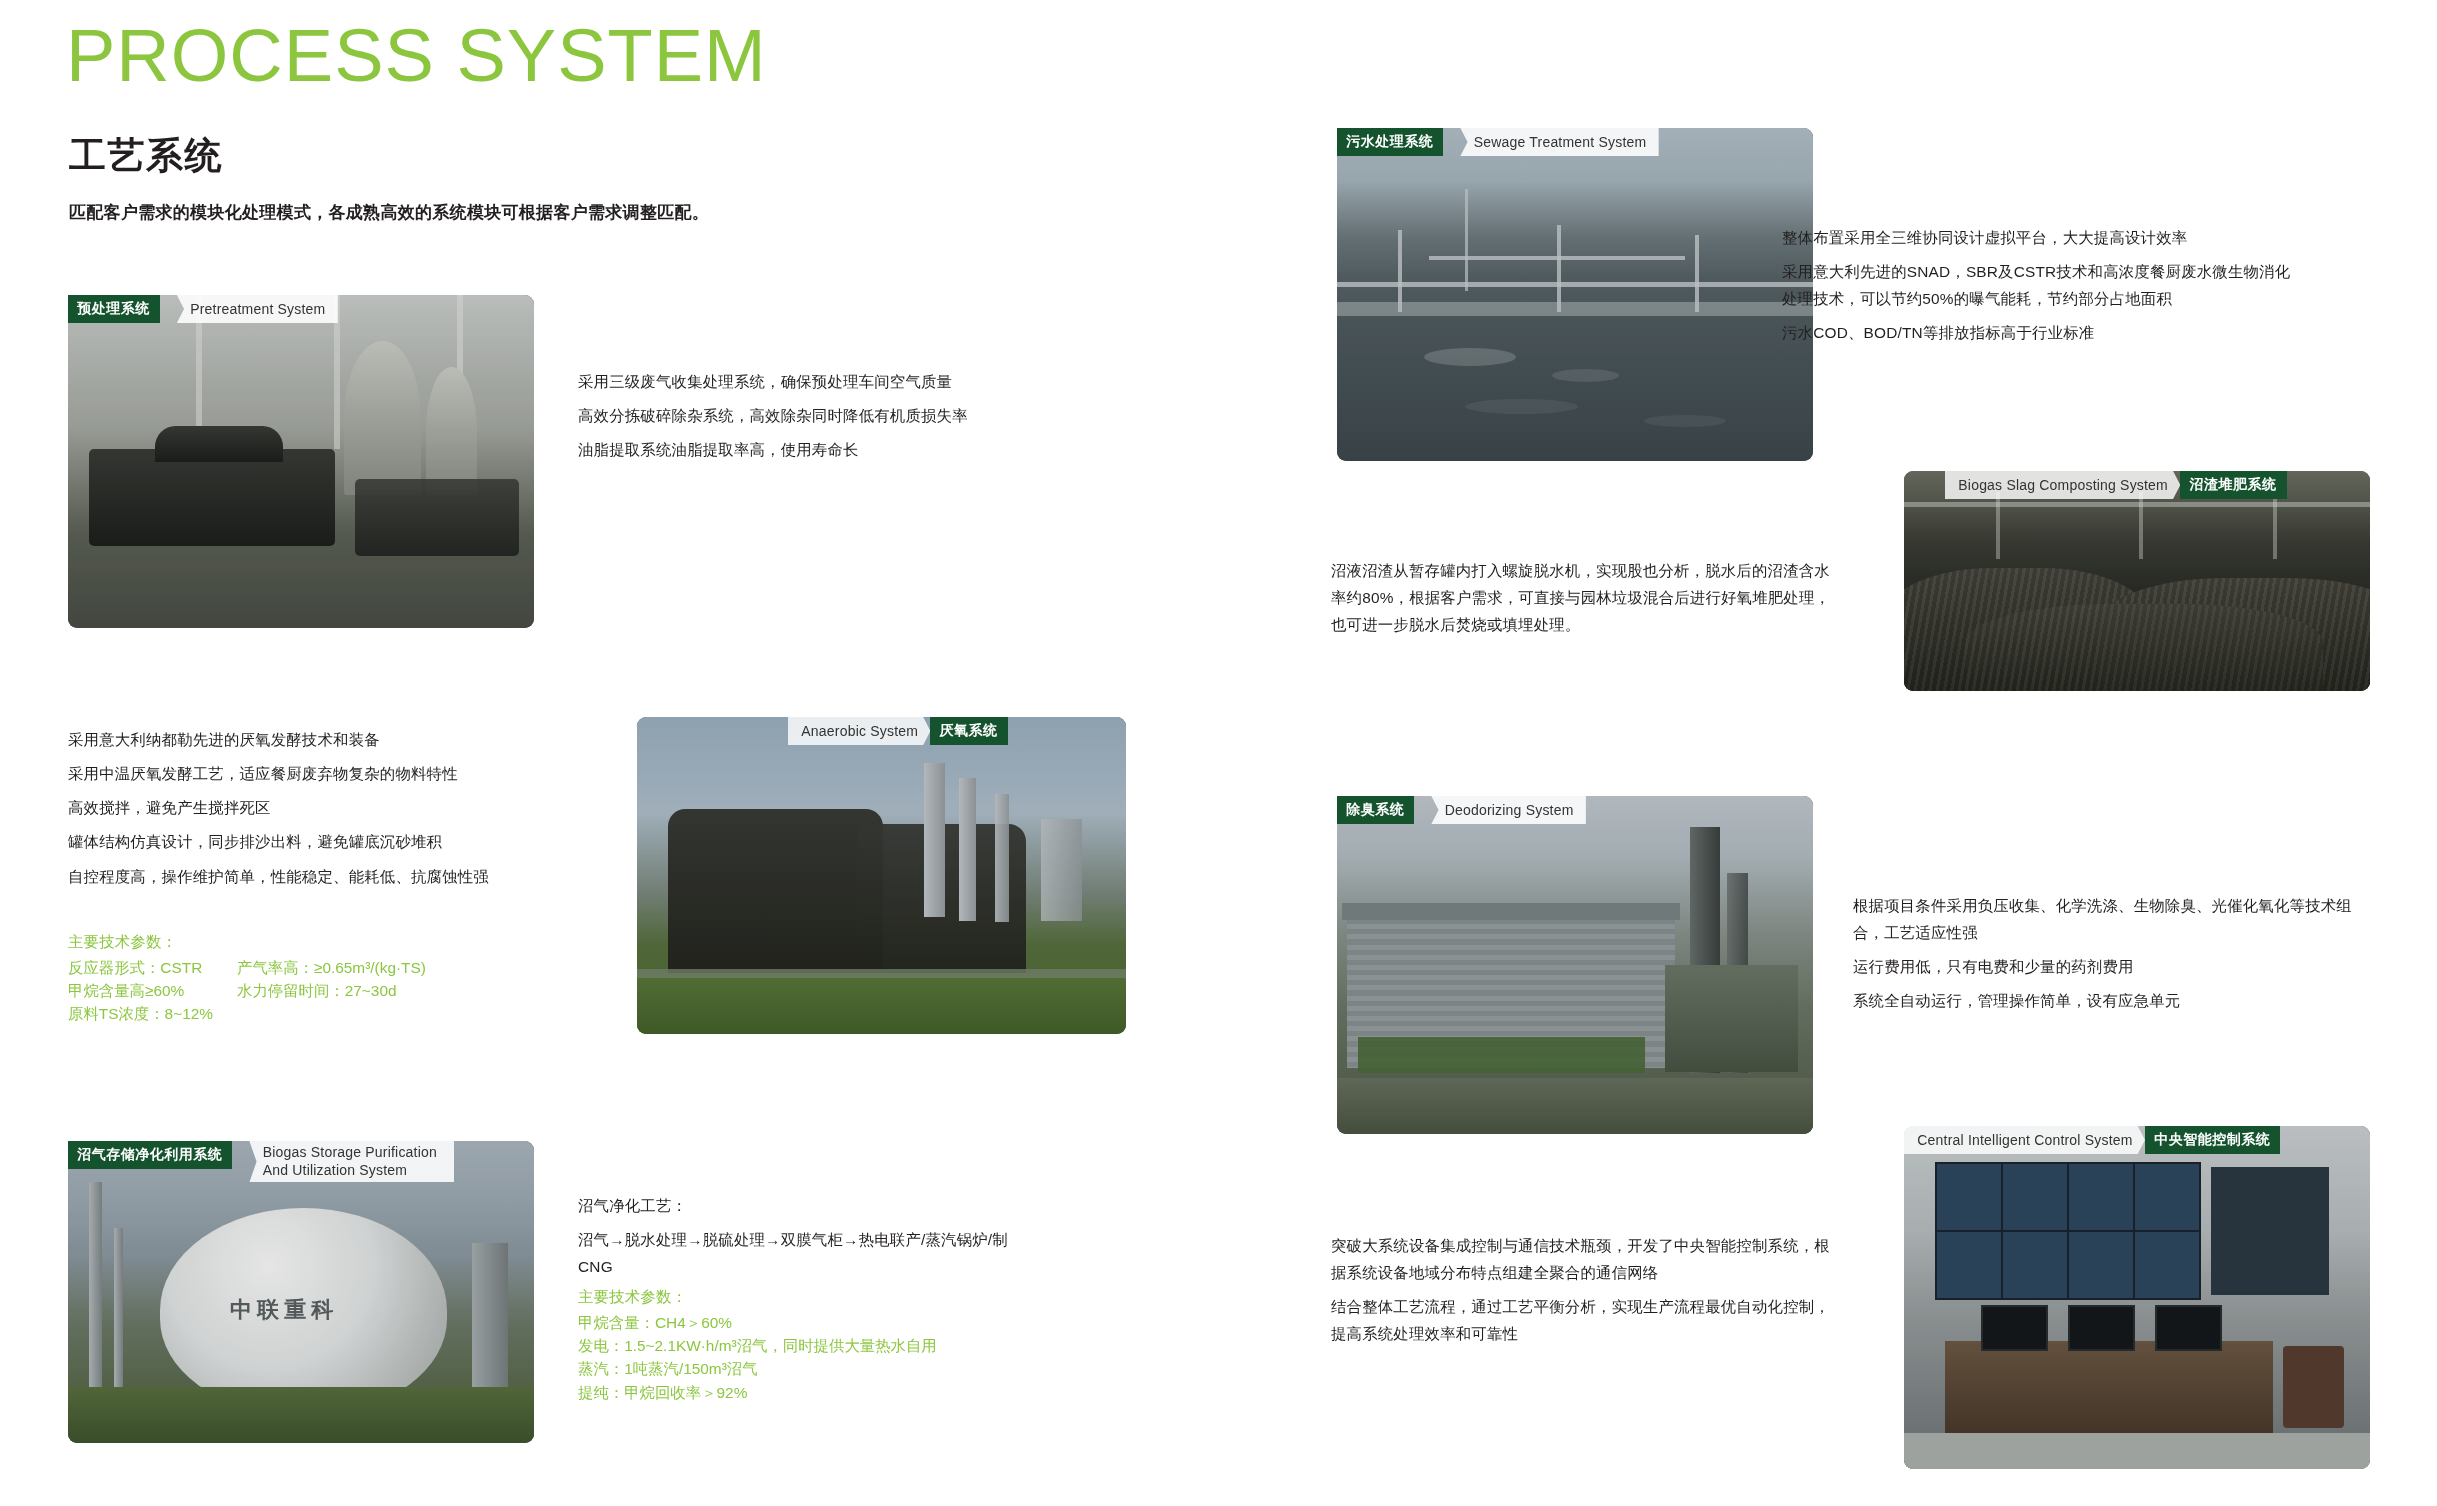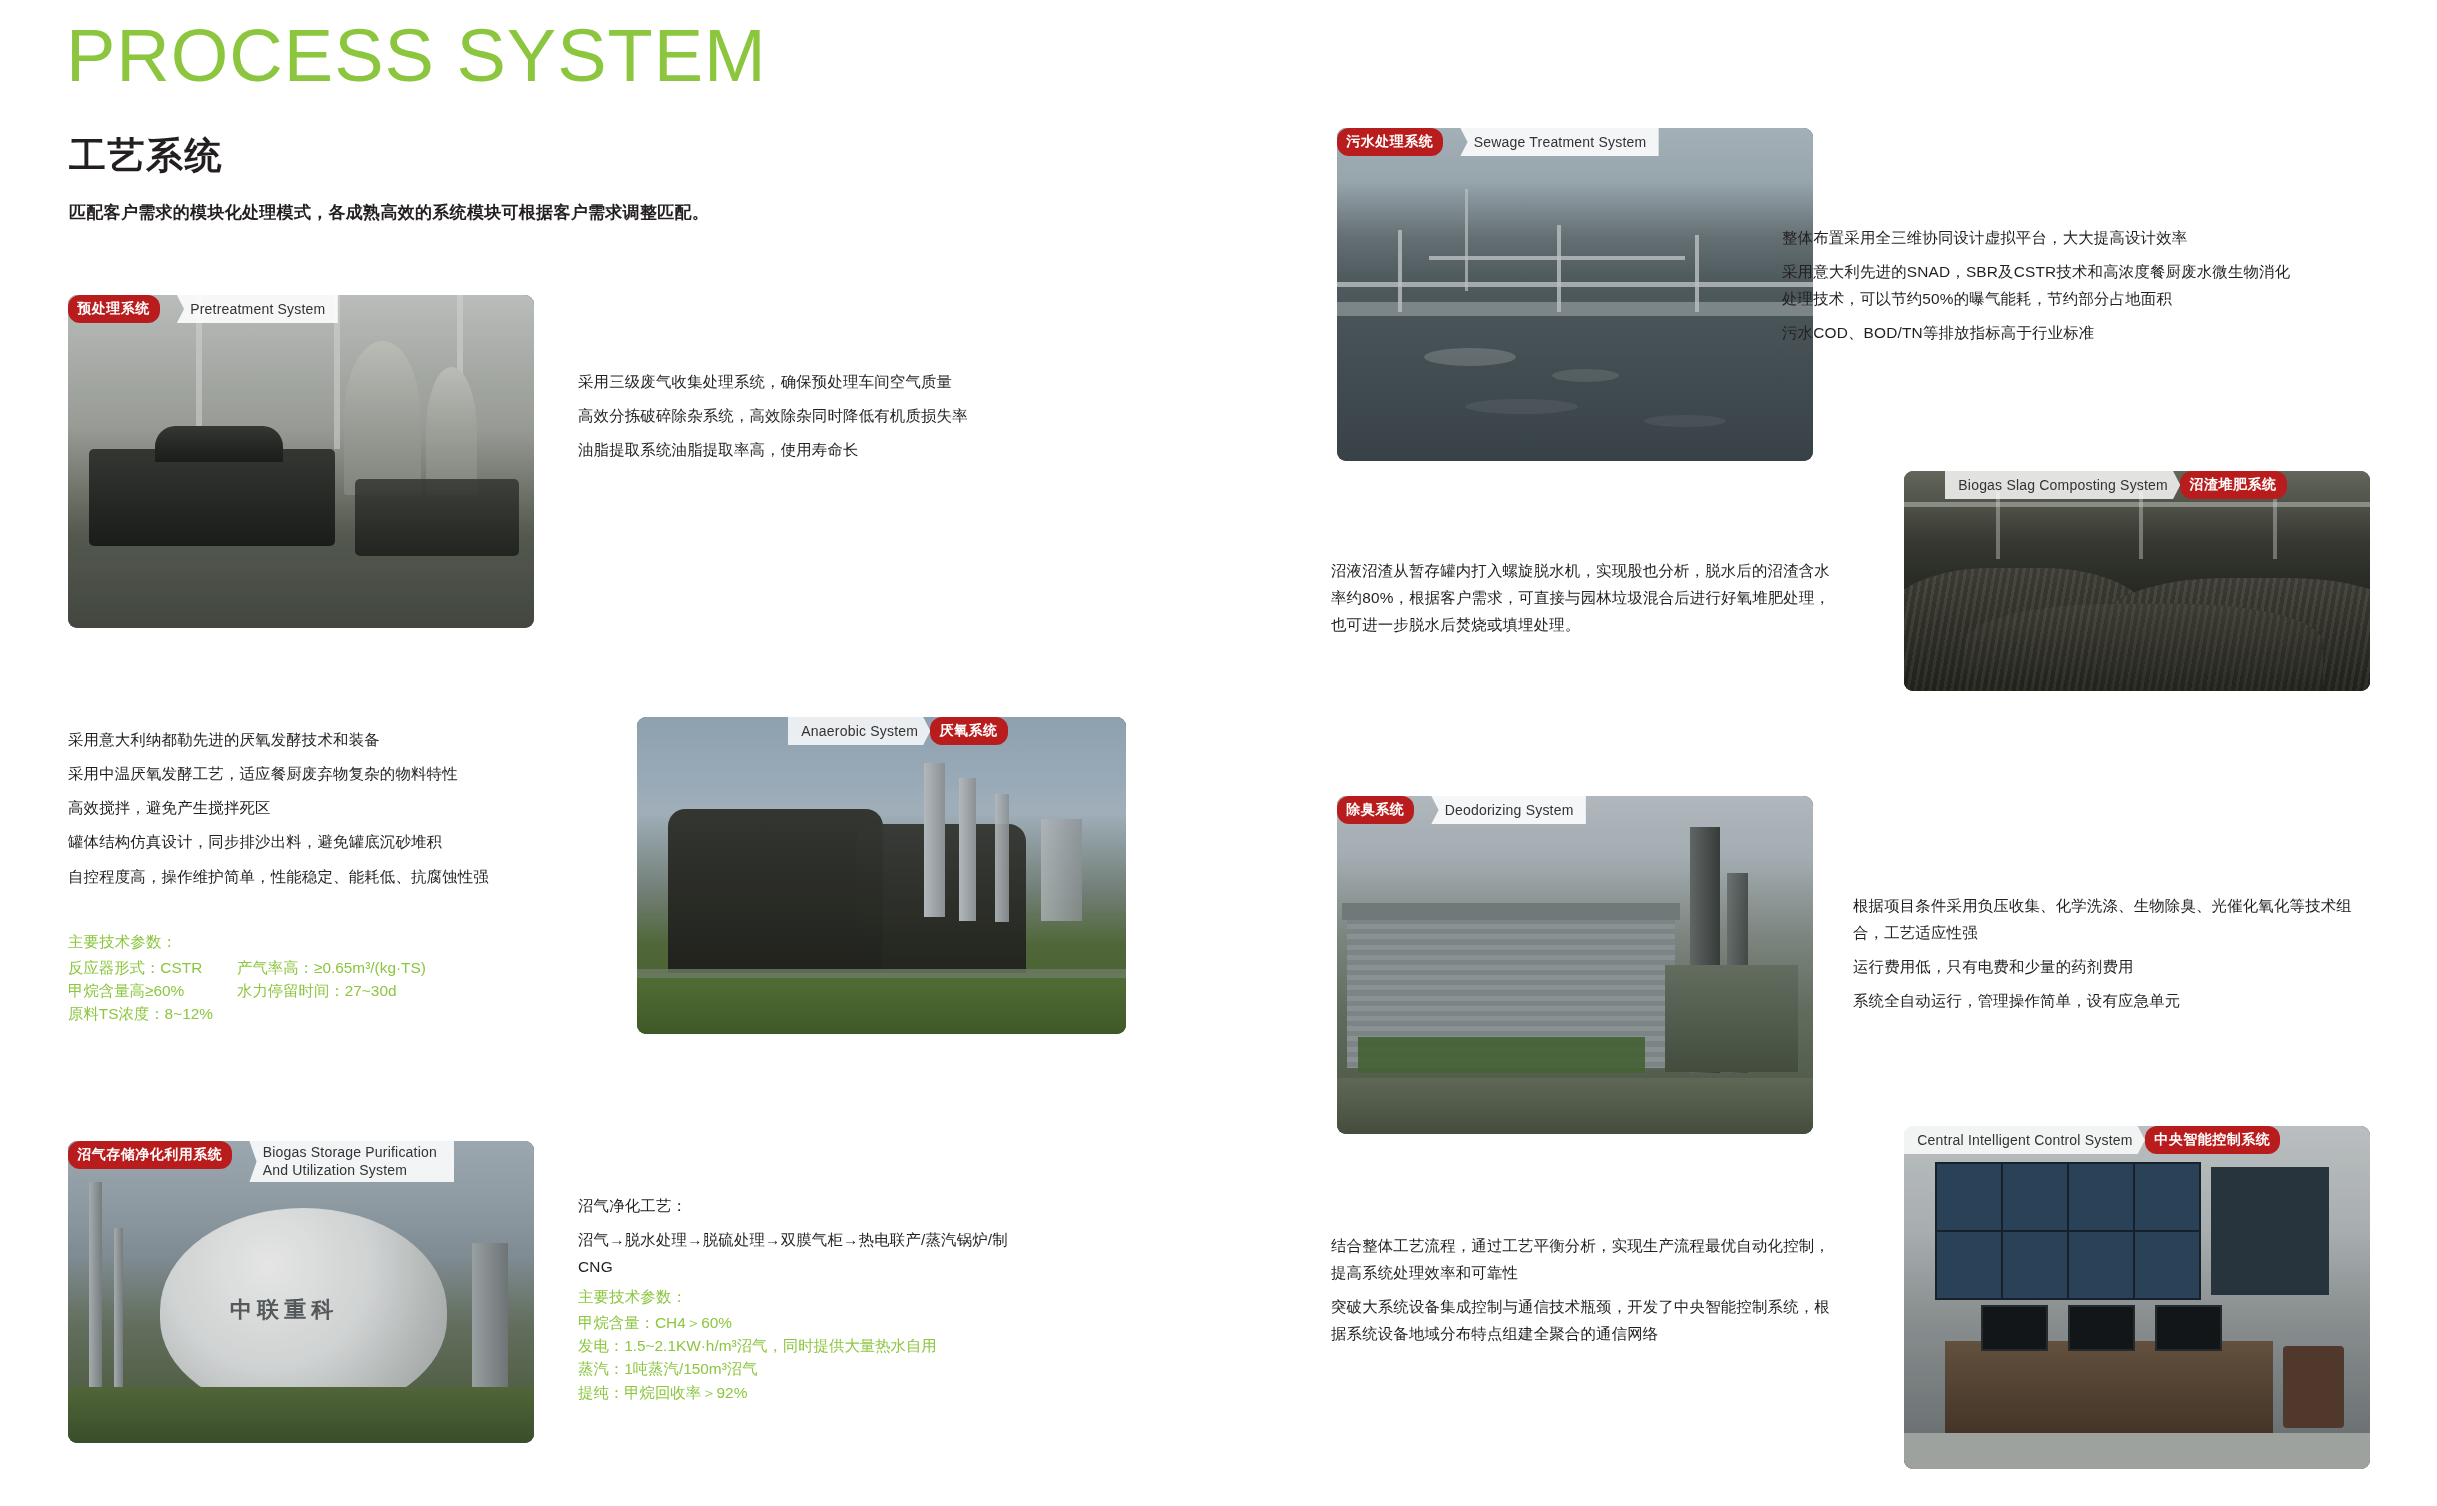--- a/index.html
+++ b/index.html
@@ -61,27 +61,26 @@
   .label-bar {
     position: absolute;
     display: flex;
     align-items: stretch;
     height: 28px;
     z-index: 5;
     font-size: 14px;
     white-space: nowrap;
   }
   .label-cn {
-    background: #b91c1c;
+    background: #14532d;
     color: #ffffff;
     font-weight: bold;
     display: flex; align-items: center;
     padding: 0 10.2px 0 9.2px;
     letter-spacing: 0.5px;
-    border-radius: 12px;
   }
   .label-en {
     background: rgba(255,255,255,0.88);
     color: #333;
     display: flex; align-items: center;
     padding: 0 12.3px 0 13.3px;
     letter-spacing: 0.2px;
   }
   .label-en.dark {
     background: rgba(255,255,255,0.82);
@@ -391,16 +390,16 @@
     <div style="position:absolute; left:379px; top:220px; width:61px; height:82px; background:#5a3f33; border-radius:4.1px;"></div>
     <div style="position:absolute; left:0; bottom:0; right:0; height:36px; background:#b0b5b2;"></div>
     <div class="ph-overlay-dark"></div>
   </div>
 </div>
 <div class="label-bar" style="left:1904px; top:1126px;">
   <span class="label-en notch-l dark">Central Intelligent Control System</span>
   <span class="label-cn">中央智能控制系统</span>
 </div>
 <div class="body-text" style="left:1331px; top:1233px; width:512px;">
+  <p>突破大系统设备集成控制与通信技术瓶颈，开发了中央智能控制系统，根据系统设备地域分布特点组建全聚合的通信网络</p>
   <p>结合整体工艺流程，通过工艺平衡分析，实现生产流程最优自动化控制，提高系统处理效率和可靠性</p>
-  <p>突破大系统设备集成控制与通信技术瓶颈，开发了中央智能控制系统，根据系统设备地域分布特点组建全聚合的通信网络</p>
 </div>
 
 
 </body></html>

